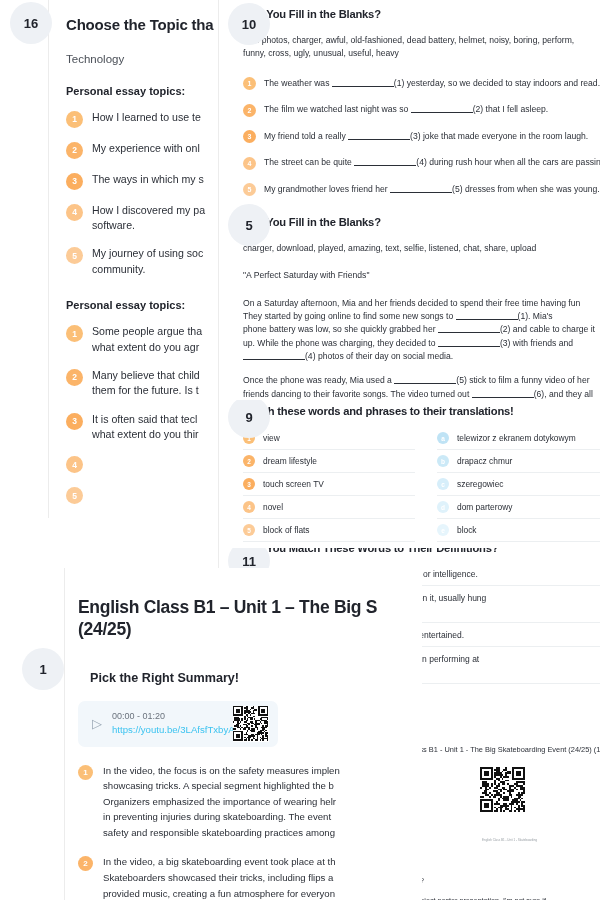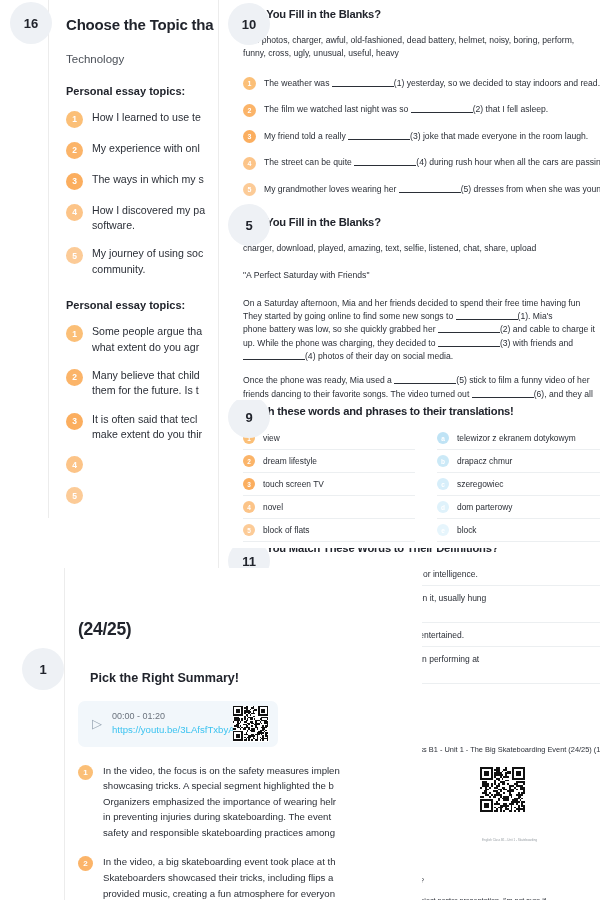--- a/index.html
+++ b/index.html
@@ -591,21 +591,21 @@
       <li>
           <span class="num o3">3</span>
           <span class="txt"><span>My friend told a really </span><span class="blank"></span><span>(3) joke that made everyone in the room laugh.</span></span>
         </li>
       <li>
           <span class="num o4">4</span>
           <span class="txt"><span>The street can be quite </span><span class="blank"></span><span>(4) during rush hour when all the cars are passing.</span></span>
         </li>
       <li>
           <span class="num o5">5</span>
-          <span class="txt"><span>My grandmother loves wearing her </span><span class="blank"></span><span>(5) dresses from when she was young.</span></span>
+          <span class="txt"><span>My grandmother loves friend her </span><span class="blank"></span><span>(5) dresses from when she was young.</span></span>
         </li>
 
     </ol>
   </div>
 </div>
 <div class="badge" style="left:228px;top:3px;">10</div>
 
 <div class="card" id="cardA">
   <div class="inner">
     <div class="ttl h-title">Choose the Topic tha</div>
@@ -638,37 +638,37 @@
       <li>
           <span class="num o1">1</span>
           <span class="txt"><span class="nowrapclip">Some people argue tha</span><br><span class="nowrapclip">what extent do you agr</span></span>
         </li>
       <li>
           <span class="num o2">2</span>
           <span class="txt"><span class="nowrapclip">Many believe that child</span><br><span class="nowrapclip">them for the future. Is t</span></span>
         </li>
       <li>
           <span class="num o3">3</span>
-          <span class="txt"><span class="nowrapclip">It is often said that tecl</span><br><span class="nowrapclip">make extent do you thir</span></span>
+          <span class="txt"><span class="nowrapclip">It is often said that tecl</span><br><span class="nowrapclip">what extent do you thir</span></span>
         </li>
       <li>
           <span class="num o4">4</span>
         </li>
       <li>
           <span class="num o5">5</span>
         </li>
     </ol>
   </div>
 </div>
 <div class="badge" style="left:10px;top:2px;">16</div>
 
 <div class="card" id="cardG">
   <div class="inner">
     <h1>
-      <br>
+      <span>English Class B1 – Unit 1 – The Big S</span><br>
       <span>(24/25)</span>
     </h1>
     <h2>Pick the Right Summary!</h2>
 
     <div class="videobox">
       <span class="play">▷</span>
       <span>
         <span class="vtime" style="display:block">00:00 - 01:20</span>
         <span class="vurl" style="display:block">https://youtu.be/3LAfsfTxbyA</span>
       </span>

